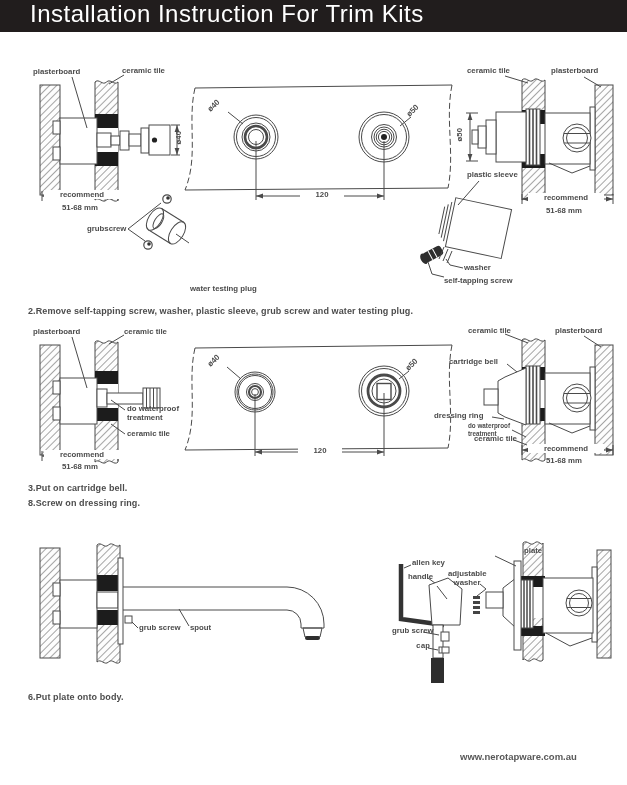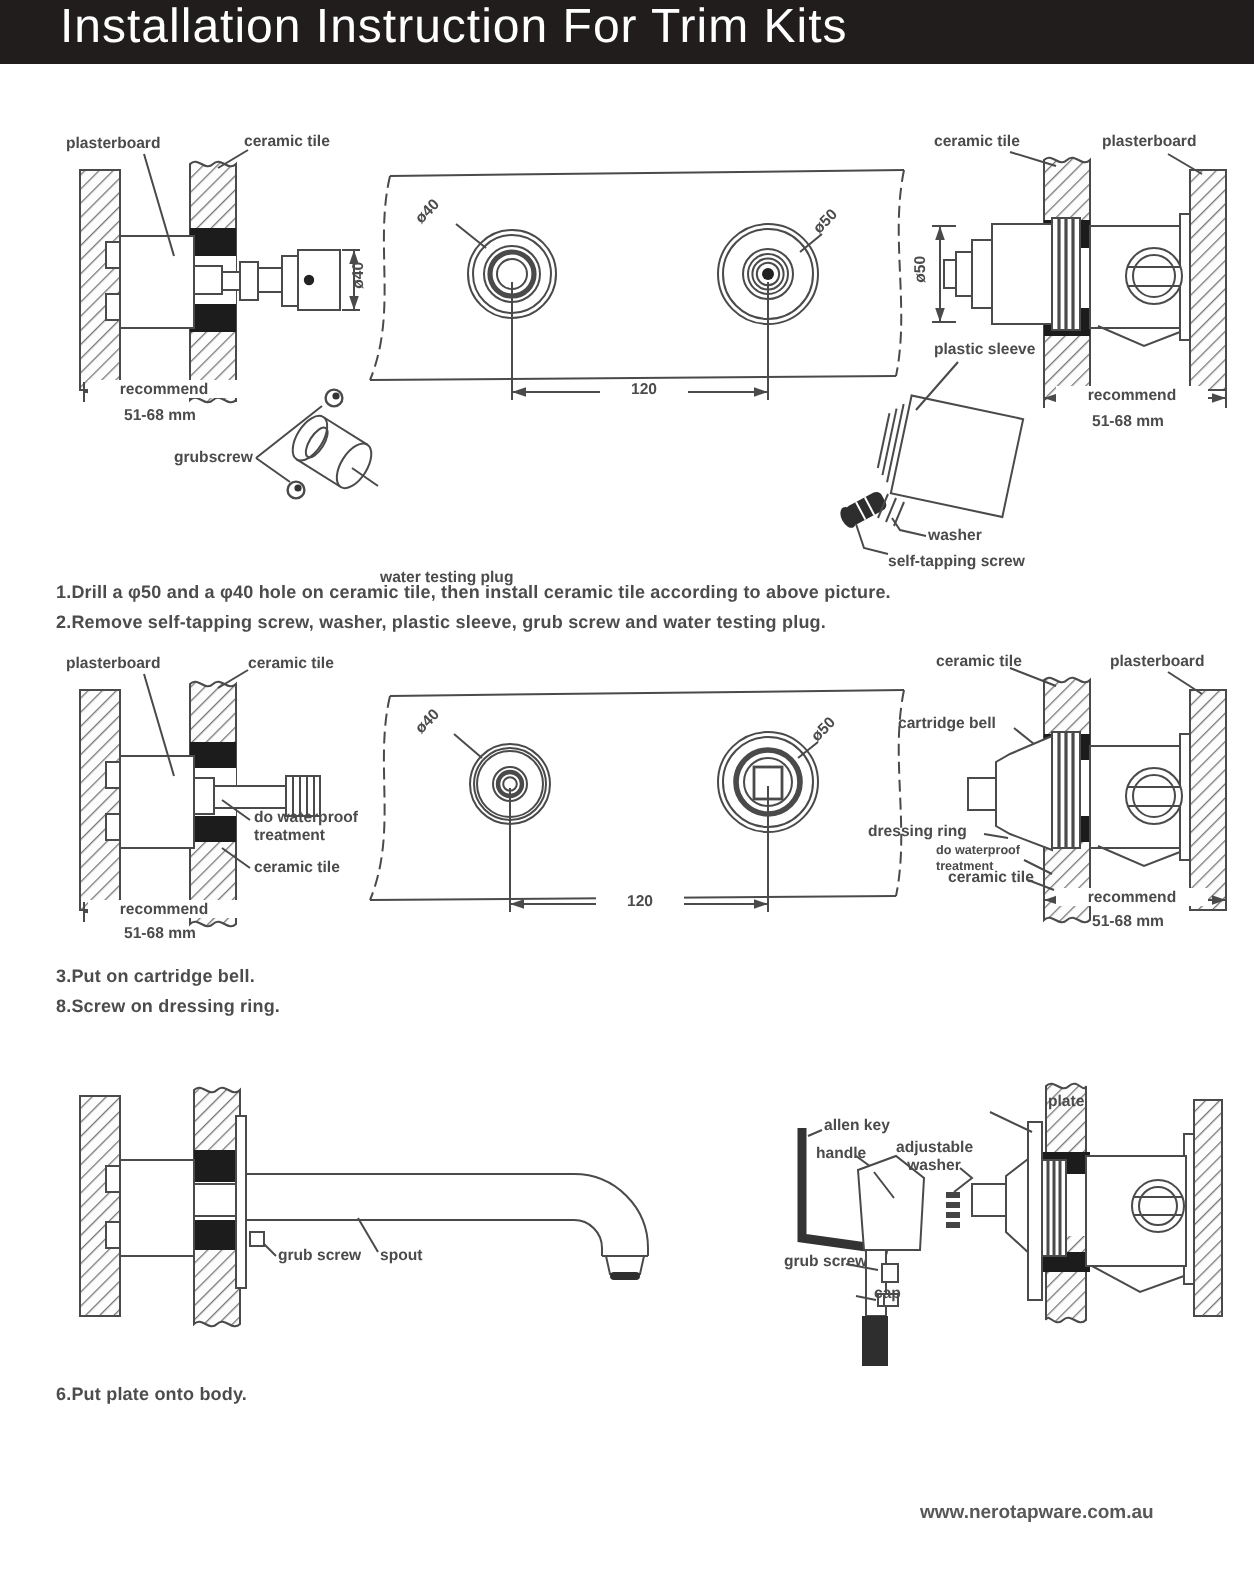--- a/index.html
+++ b/index.html
@@ -353,24 +353,23 @@
   <div class="lbl ctr bgw" style="left:528px;top:444px;width:72px;">recommend</div>
   <div class="lbl ctr" style="left:528px;top:456px;width:72px;">51-68 mm</div>
 
   <div class="lbl" style="left:139px;top:623px;">grub screw</div>
   <div class="lbl" style="left:190px;top:623px;">spout</div>
   <div class="lbl" style="left:412px;top:558px;">allen key</div>
   <div class="lbl" style="left:408px;top:572px;">handle</div>
   <div class="lbl ctr" style="left:448px;top:569px;width:38px;">adjustable
 washer</div>
   <div class="lbl" style="left:392px;top:626px;">grub screw</div>
-  <div class="lbl" style="left:437px;top:642px;">cap</div>
+  <div class="lbl" style="left:416px;top:642px;font-family:Liberation Mono, monospace;">cap</div>
   <div class="lbl" style="left:480px;top:546px;margin-left:44px;">plate</div>
 
-  <div class="step" style="top:291px;">1.Drill a φ50 and a φ40 hole on ceramic tile, then install ceramic tile according to above picture.</div>
   <div class="step" style="top:306px;">2.Remove self-tapping screw, washer, plastic sleeve, grub screw and water testing plug.</div>
   <div class="step" style="top:483px;">3.Put on cartridge bell.</div>
   <div class="step" style="top:498px;">8.Screw on dressing ring.</div>
   <div class="step" style="top:692px;">6.Put plate onto body.</div>
 
   <div class="site">www.nerotapware.com.au</div>
 
 </div>
 
 </body></html>

